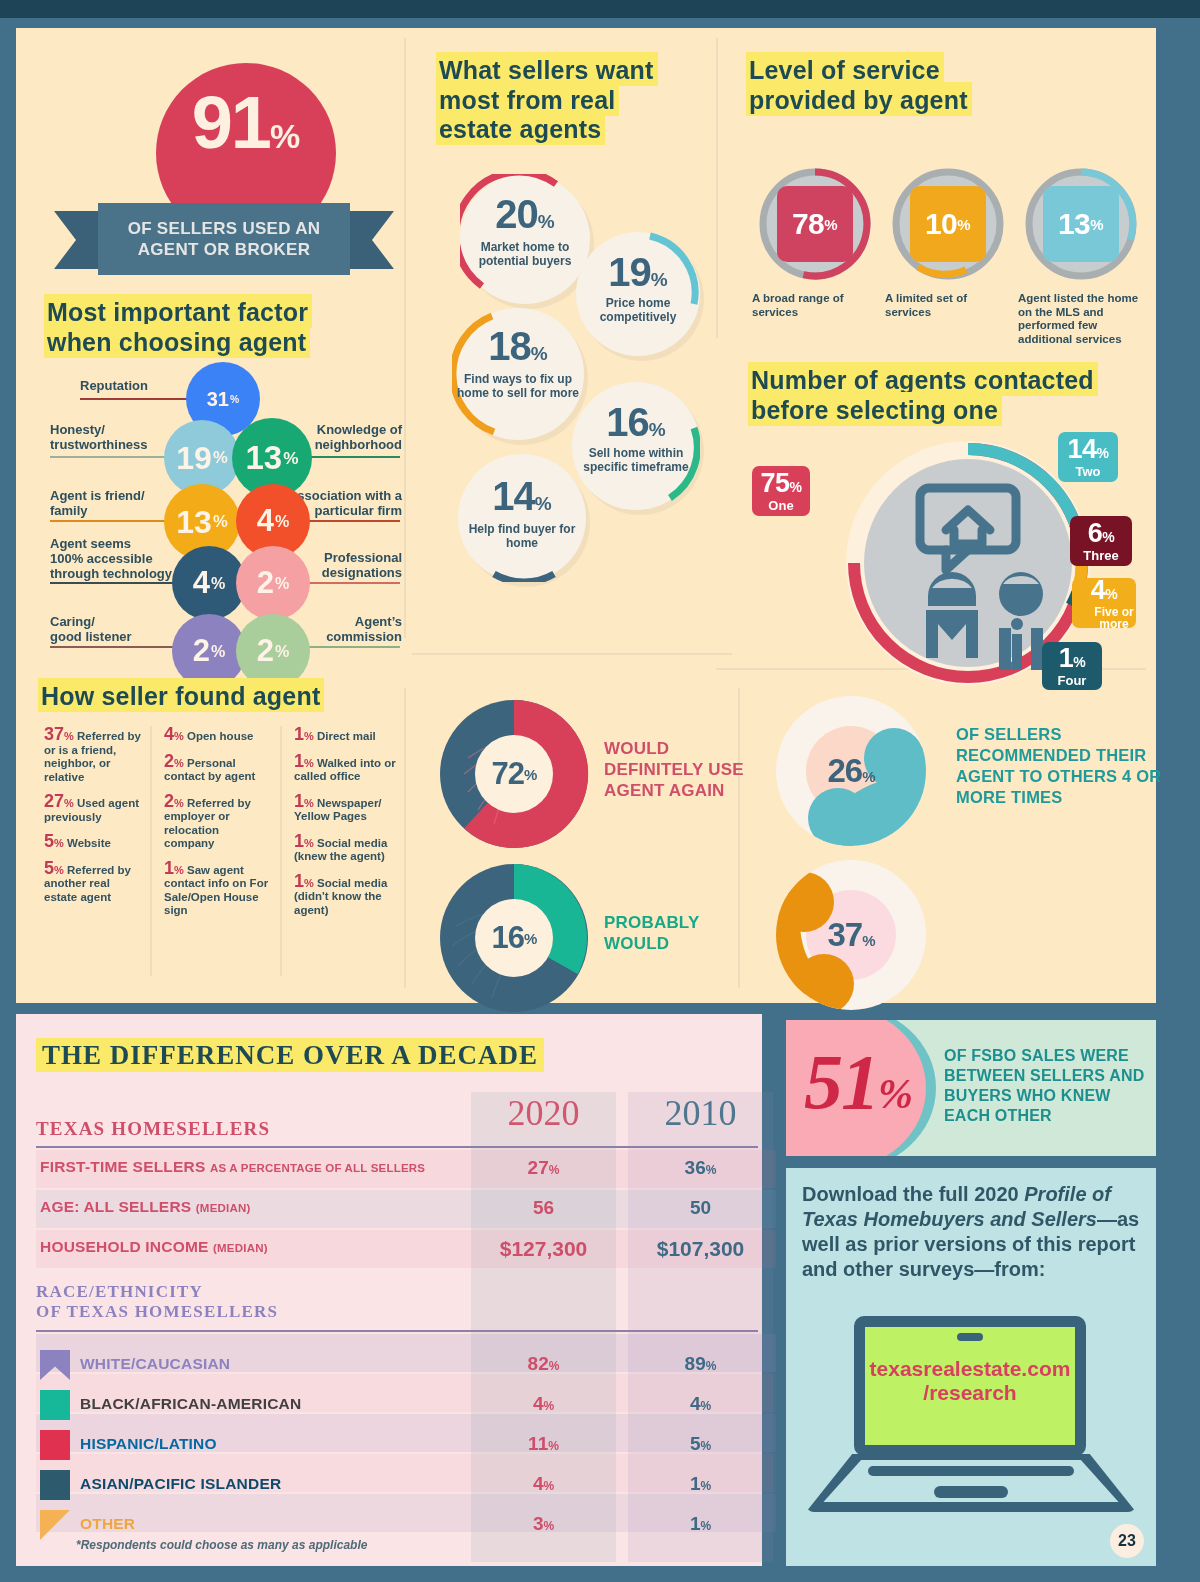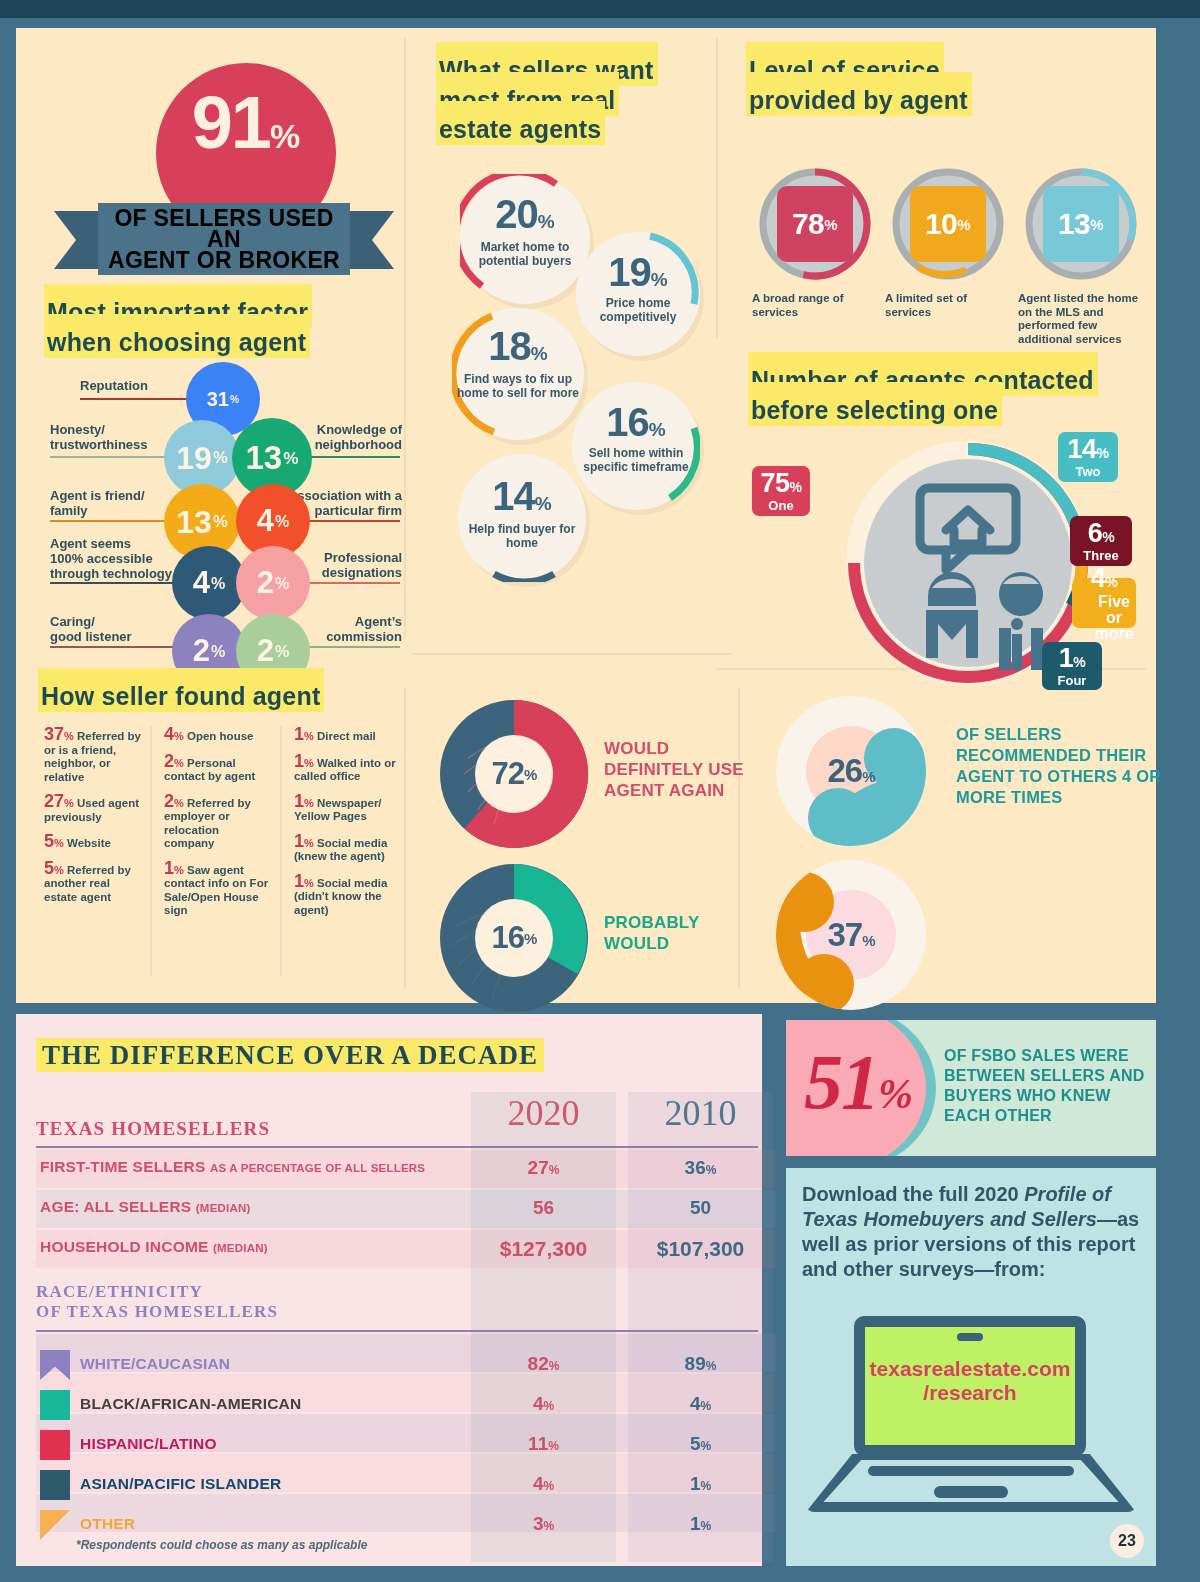--- a/index.html
+++ b/index.html
@@ -36,21 +36,21 @@
   .hl-title {
     font-weight: 700;
     color: #1d4a53;
     letter-spacing: .2px;
     line-height: 1.18;
   }
   .hl-title span {
     background: #fbe96a;
     box-decoration-break: clone;
     -webkit-box-decoration-break: clone;
-    padding: 14px 4px 2px 3px;
+    padding: 4px 4px 2px 3px;
   }
 
   
   .badge-wrap { position: absolute; left: 30px; top: 30px; width: 360px; height: 225px; }
   .badge-circle {
     position: absolute; left: 110px; top: 5px; width: 180px; height: 180px;
     border-radius: 50%; background: #d8405a;
   }
   .badge-num {
     position: absolute; left: 110px; top: 28px; width: 180px;
@@ -64,21 +64,21 @@
   .ribbon-tail-l, .ribbon-tail-r {
     position: absolute; top: 8px; width: 56px; height: 58px; background: #3b6179;
   }
   .ribbon-tail-l { left: 0; clip-path: polygon(0 0, 100% 0, 100% 100%, 0 100%, 22px 50%); }
   .ribbon-tail-r { right: 0; clip-path: polygon(0 0, 100% 0, 34px 50%, 100% 100%, 0 100%); }
   .ribbon-body {
     position: absolute; left: 44px; top: 0; width: 252px; height: 72px;
     background: #4a7288; display: flex; align-items: center; justify-content: center;
   }
   .ribbon-text {
-    color: #000000; font-weight: 700; font-size: 23px; line-height: 21px;
+    color: #e5e5e5; font-weight: 700; font-size: 17px; line-height: 21px;
     text-align: center; letter-spacing: .3px;
   }
 
   
   .mif { position: absolute; left: 28px; top: 270px; width: 362px; height: 410px; }
   .mif h2 { font-size: 25px; }
   .bubbles { position: absolute; left: 0; top: 62px; width: 362px; height: 345px; }
   .bub {
     position: absolute; border-radius: 50%; display: flex;
     align-items: center; justify-content: center;
@@ -553,21 +553,21 @@
       <div class="callout" style="left:310px; top:66px; width:60px; height:50px; background:#48bec4;">
         <div class="cn"><span>14</span><i>%</i></div>
         <div class="cl">Two</div>
       </div>
       <div class="callout" style="left:322px; top:150px; width:62px; height:50px; background:#771325;">
         <div class="cn"><span>6</span><i>%</i></div>
         <div class="cl">Three</div>
       </div>
       <div class="callout" style="left:324px; top:212px; width:64px; height:50px; background:#f2ae1b;">
         <div class="cn"><span>4</span><i>%</i></div>
-        <div class="cl" style="font-size:16px;padding-left:20px;">Five or more</div>
+        <div class="cl" style="font-size:12px;padding-left:20px;">Five or more</div>
       </div>
       <div class="callout" style="left:294px; top:276px; width:60px; height:48px; background:#1d5a6b;">
         <div class="cn"><span>1</span><i>%</i></div>
         <div class="cl">Four</div>
       </div>
     </div>
   </div>
 
   <div class="lower-mid">
     <div class="donut" style="left:10px; top:20px;">
@@ -702,21 +702,21 @@
 
   <div class="rrow" style="top:360px;">
     <div class="swatch" style="background:#17b79a;"></div>
     <div class="rl" style="color:#404040;">BLACK/AFRICAN-AMERICAN</div>
     <div style="position:absolute; left:435px; top:7px; width:145px; text-align:center; font-weight:700; font-size:19px; color:#cf4e6a;"><span>4</span><i style="font-style:normal;font-size:12px;">%</i></div>
     <div style="position:absolute; left:592px; top:7px; width:145px; text-align:center; font-weight:700; font-size:19px; color:#3f6a86;"><span>4</span><i style="font-style:normal;font-size:12px;">%</i></div>
   </div>
 
   <div class="rrow" style="top:400px;">
     <div class="swatch" style="background:#e03150;"></div>
-    <div class="rl" style="color:#be185d;">HISPANIC/LATINO</div>
+    <div class="rl" style="color:#0369a1;">HISPANIC/LATINO</div>
     <div style="position:absolute; left:435px; top:7px; width:145px; text-align:center; font-weight:700; font-size:19px; color:#cf4e6a;"><span>11</span><i style="font-style:normal;font-size:12px;">%</i></div>
     <div style="position:absolute; left:592px; top:7px; width:145px; text-align:center; font-weight:700; font-size:19px; color:#3f6a86;"><span>5</span><i style="font-style:normal;font-size:12px;">%</i></div>
   </div>
 
   <div class="rrow" style="top:440px;">
     <div class="swatch" style="background:#2e5a6e;"></div>
     <div class="rl" style="color:#0c4a6e;">ASIAN/PACIFIC ISLANDER</div>
     <div style="position:absolute; left:435px; top:7px; width:145px; text-align:center; font-weight:700; font-size:19px; color:#cf4e6a;"><span>4</span><i style="font-style:normal;font-size:12px;">%</i></div>
     <div style="position:absolute; left:592px; top:7px; width:145px; text-align:center; font-weight:700; font-size:19px; color:#3f6a86;"><span>1</span><i style="font-style:normal;font-size:12px;">%</i></div>
   </div>

